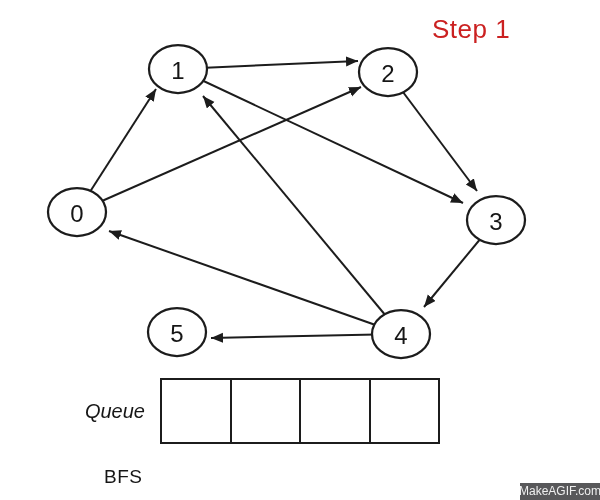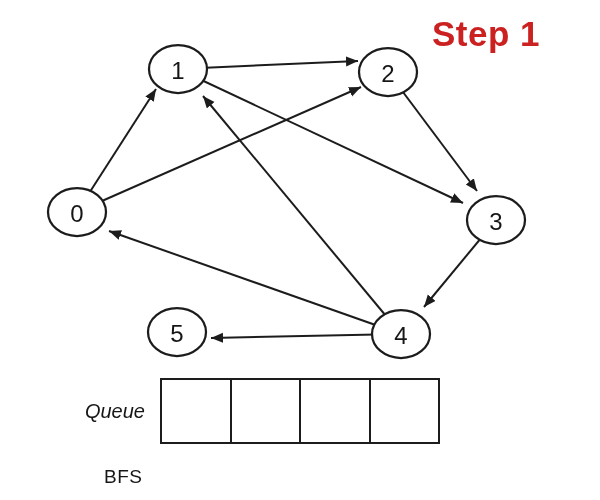--- a/index.html
+++ b/index.html
@@ -4,21 +4,21 @@
 <style>
   html,body{margin:0;padding:0;}
   body{
     width:600px;height:500px;position:relative;background:#ffffff;
     font-family:"Liberation Sans", sans-serif;overflow:hidden;
   }
   #stage{position:absolute;left:0;top:0;width:600px;height:500px;}
   #graph-svg{position:absolute;left:0;top:0;}
   .step-title{
     position:absolute;left:432px;top:14px;width:120px;
-    font-size:35px;font-weight:700;letter-spacing:0.5px;
+    font-size:26px;font-weight:400;letter-spacing:0.5px;
   }
   .queue-wrap{position:absolute;left:160px;top:378px;width:280px;height:66px;
     display:flex;border:2px solid #1c1c1c;box-sizing:border-box;background:#fff;}
   .queue-cell{flex:1 1 0;border-right:2px solid #1c1c1c;background:#fff;}
   .queue-cell:last-child{border-right:none;}
   .queue-label{
     position:absolute;left:55px;top:400px;width:90px;text-align:right;
     font-size:20px;color:#161616;font-style:italic;
   }
   .bfs-label{
@@ -86,13 +86,14 @@
 
   <div class="queue-wrap" id="queue-wrap">
       <div class="queue-cell"></div>
       <div class="queue-cell"></div>
       <div class="queue-cell"></div>
       <div class="queue-cell"></div>
     </div>
 
   <div class="bfs-label">BFS</div>
 
+  <div class="watermark" id="watermark" style="background: rgb(88, 88, 90); color: rgb(239, 239, 239);">MakeAGIF.com</div>
 </div>
 
 </body></html>

